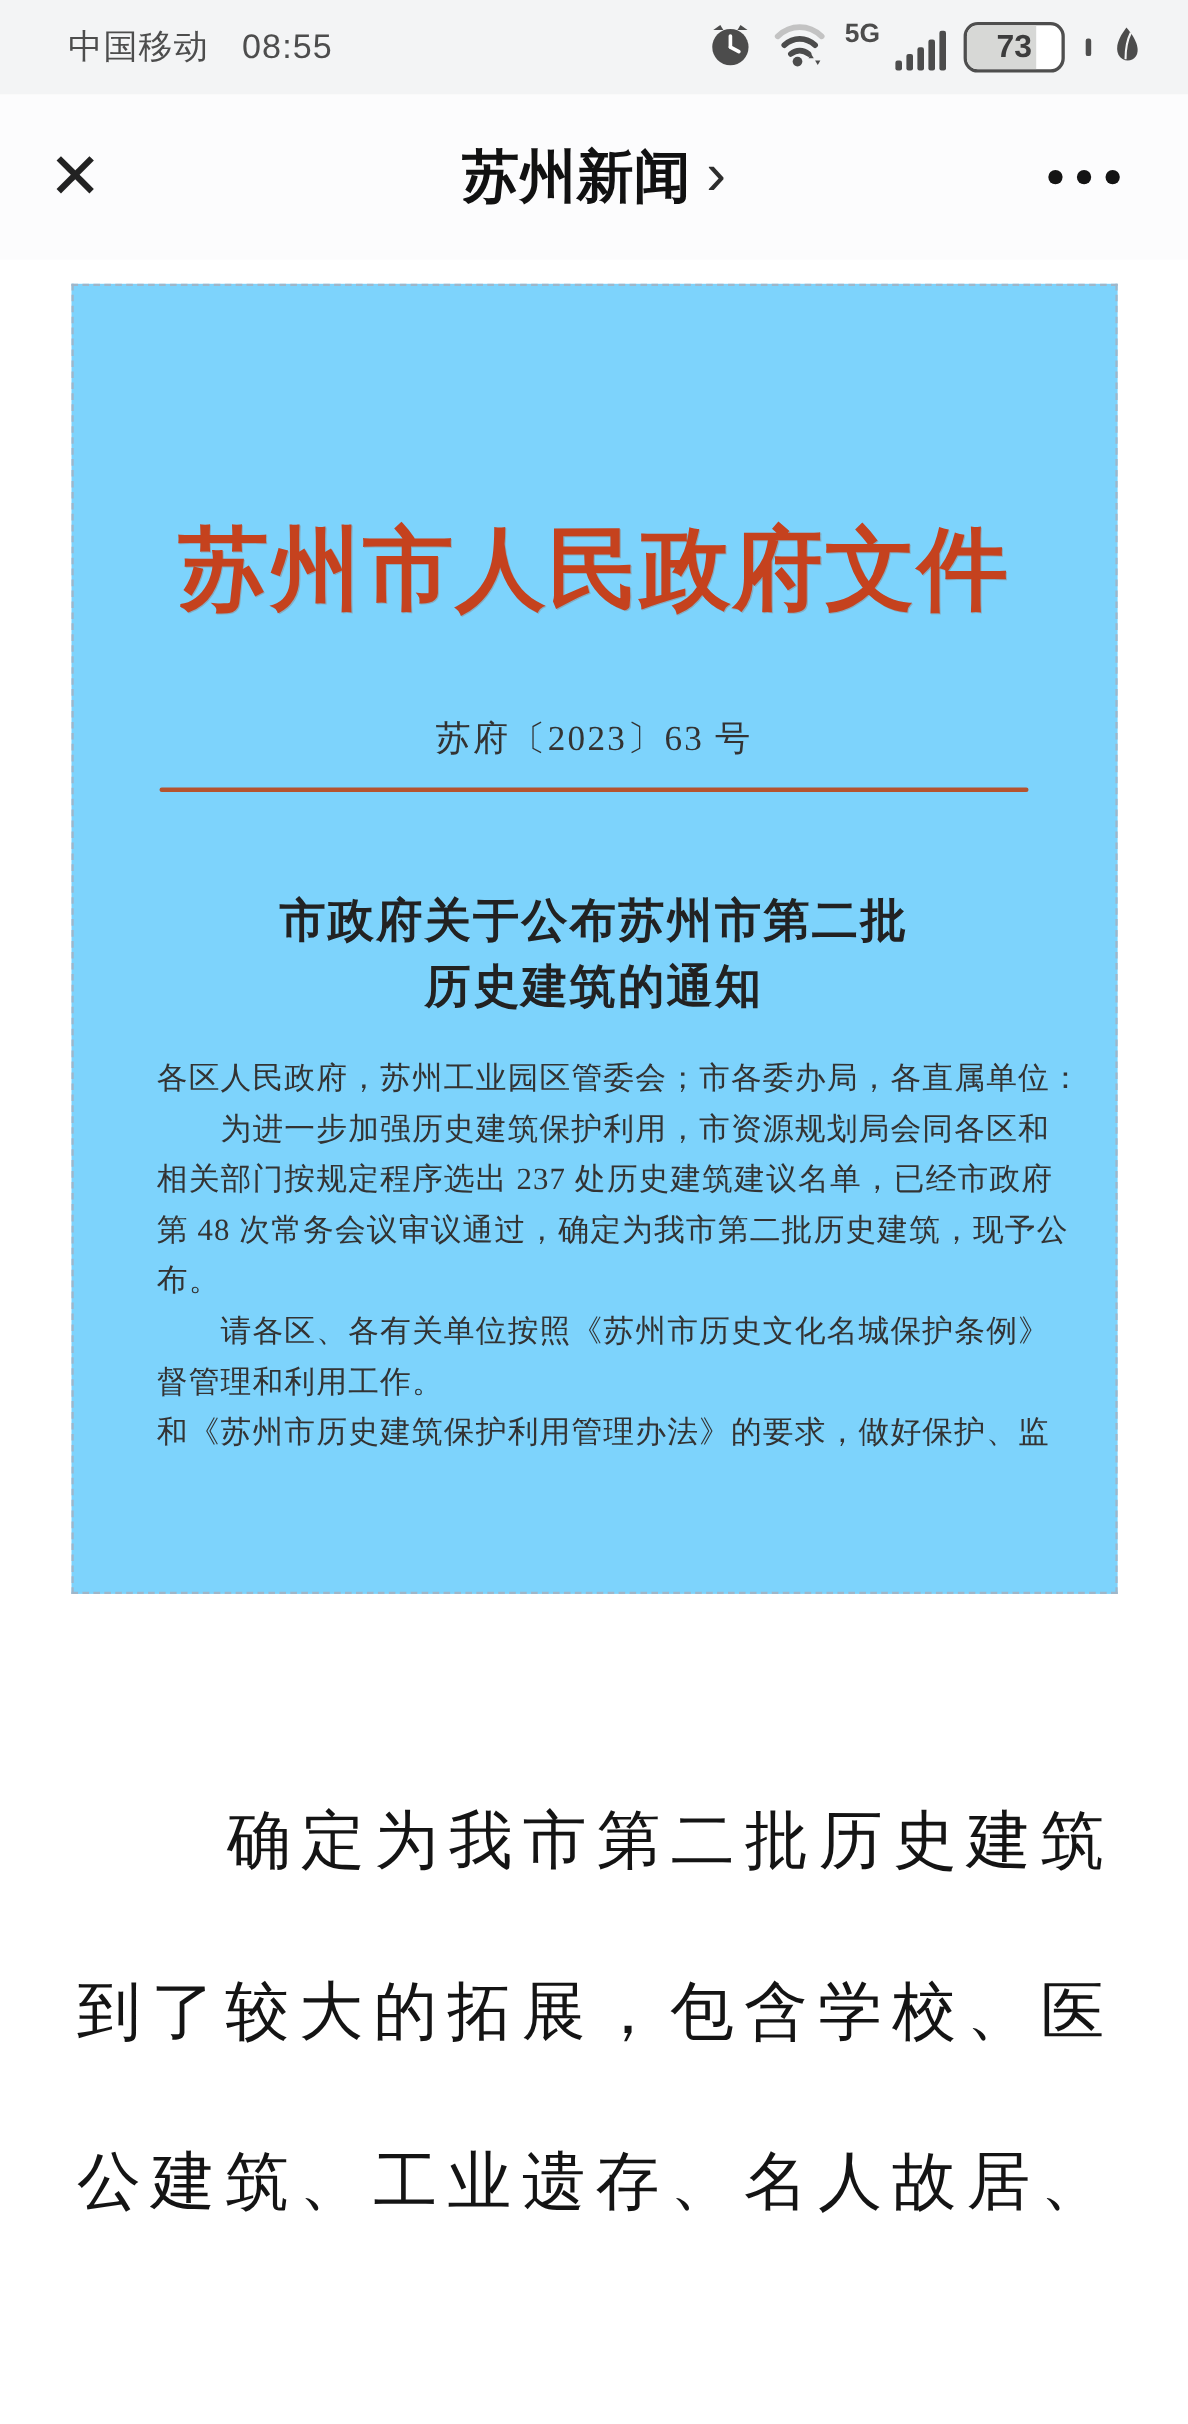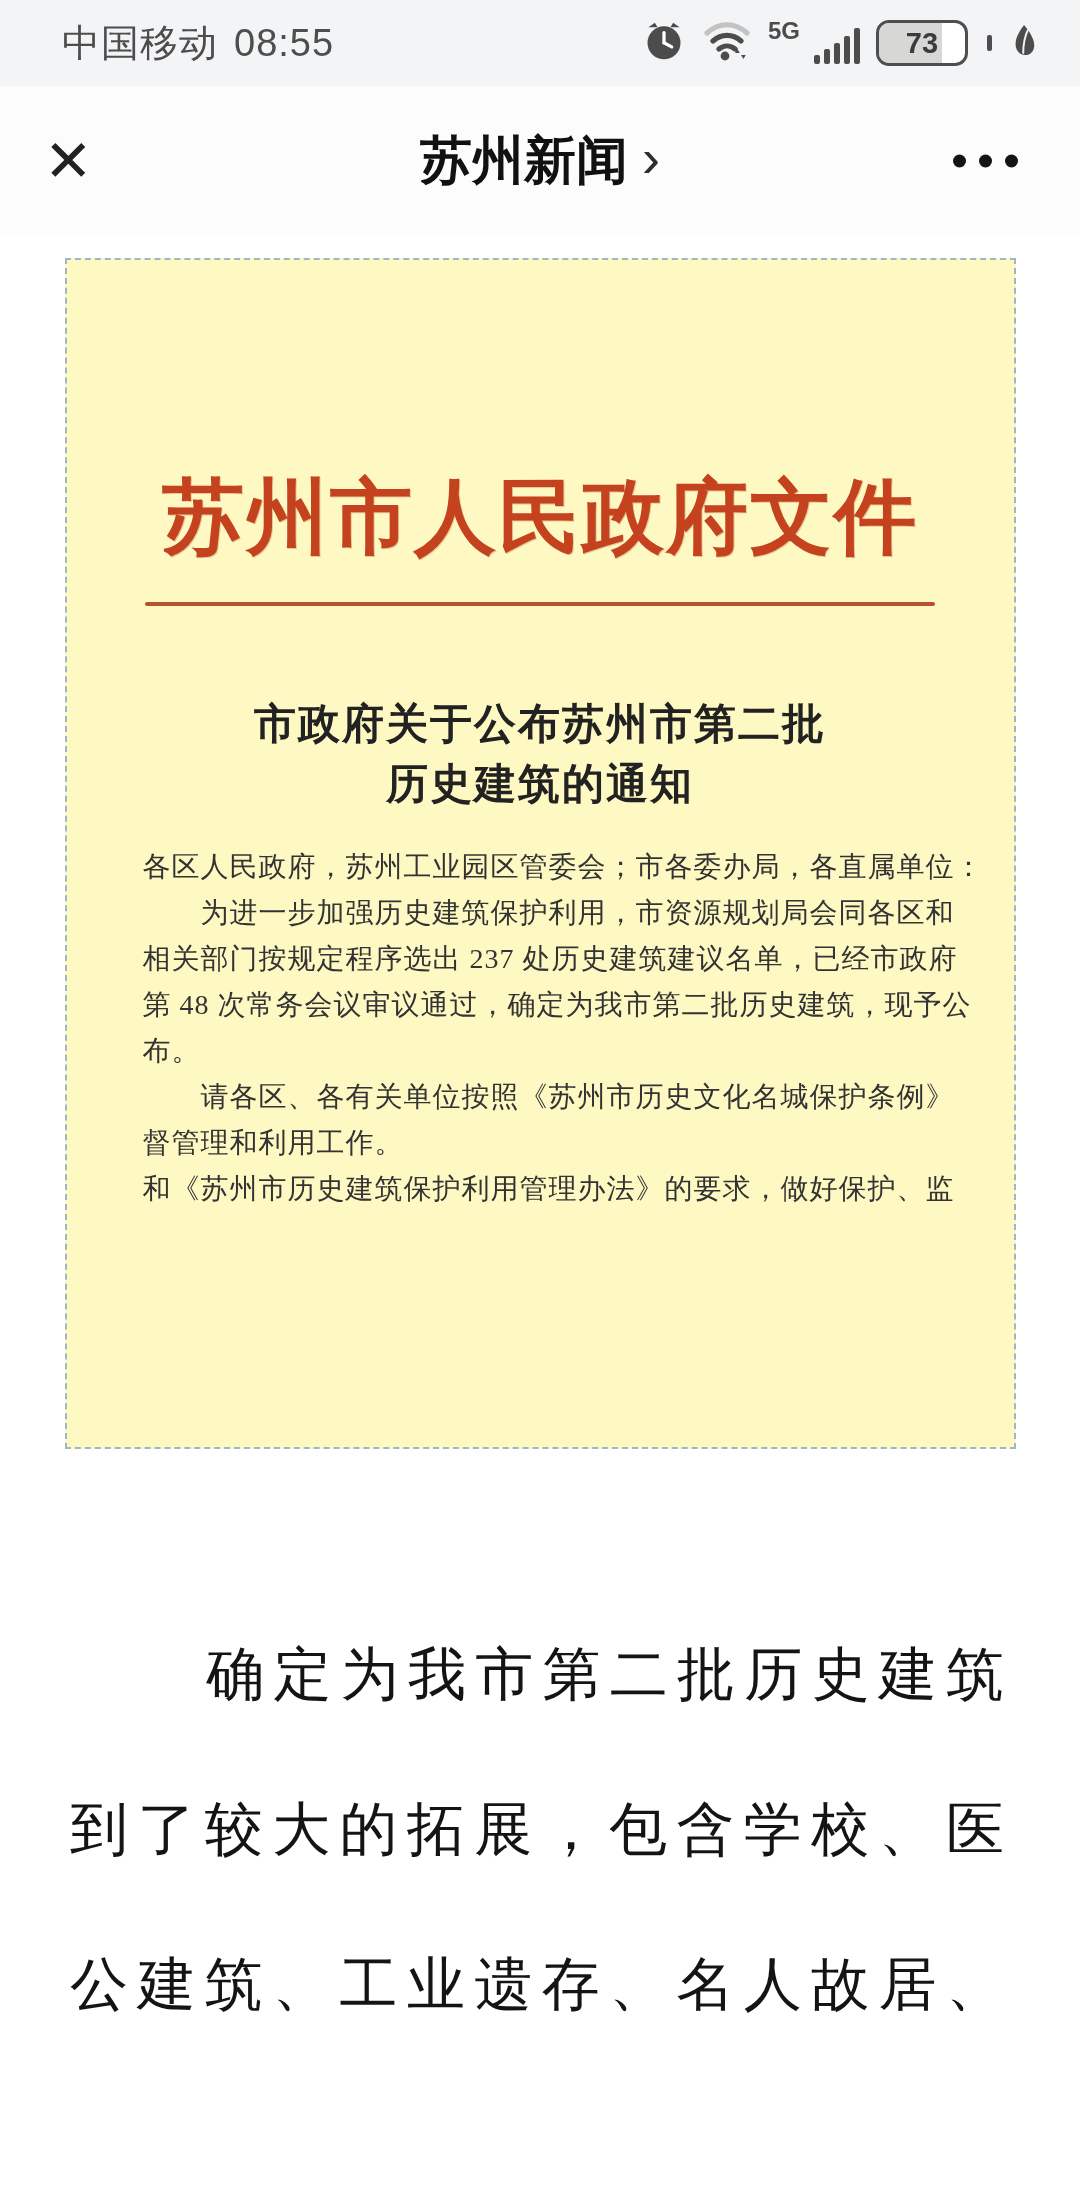--- a/index.html
+++ b/index.html
@@ -11,22 +11,22 @@
   }
 
   
   .status-bar {
     height:86px;
     background:#f3f4f5;
     display:flex; align-items:center; justify-content:space-between;
     padding:0 40px 0 62px;
   }
   .status-left {
-    font-size:38px; font-weight:500; color:#4d4d4d; letter-spacing:1px;
-    display:flex; gap:16px; align-items:center;
+    font-size:31px; font-weight:500; color:#4d4d4d; letter-spacing:1px;
+    display:flex; gap:30px; align-items:center;
   }
   .status-right { display:flex; align-items:center; gap:16px; }
   .sig-wrap { position:relative; width:92px; height:48px; }
   .sig-5g { position:absolute; left:0; top:-2px; font-size:24px; font-weight:700; color:#4c4c4c; }
   .sig-bars { position:absolute; right:0; bottom:3px; display:flex; align-items:flex-end; gap:4px; }
   .sig-bars i { display:block; width:6px; background:#4c4c4c; border-radius:2px; }
   .battery { position:relative; width:92px; height:46px; border:3px solid #4e4e4e; border-radius:13px;
              display:flex; align-items:center; justify-content:center; overflow:hidden; background:#fff; }
   .battery .fill { position:absolute; left:0; top:0; bottom:0; width:73%; background:#d7d8d6; }
   .battery .pct { position:relative; font-size:29px; font-weight:700; color:#3c3c3c; }
@@ -47,21 +47,21 @@
   }
   .nav-chevron { font-size:54px; font-weight:400; color:#2e2e2e; line-height:1; padding-bottom:6px; }
   .nav-more { position:absolute; right:62px; top:50%; transform:translateY(-50%);
               display:flex; gap:13px; cursor:pointer; }
   .nav-more i { width:13px; height:13px; border-radius:50%; background:#141414; display:block; }
 
   
   .doc-figure {
     width:951px; margin:22px auto 0; height:1191px;
     border:2px dashed #9fb6c9;
-    background:#fef9c3;
+    background:#7dd3fc;
     overflow:hidden;
   }
   .doc-header {
     margin-top:198px; text-align:center;
     font-family:"Liberation Serif", serif; font-weight:700;
     font-size:82px; line-height:120px; letter-spacing:2px;
     color:#c5421e;
     text-shadow:1px 1px 0 rgba(160,60,20,0.25);
   }
   .doc-number {
@@ -162,20 +162,21 @@
   </span>
   <span class="nav-more">
       <i></i>
       <i></i>
       <i></i>
     </span>
 </div>
 
 <div class="doc-figure">
   <div class="doc-header">苏州市人民政府文件</div>
+  <div class="doc-number">苏府〔2023〕63 号</div>
   <div class="doc-rule"></div>
   <div class="doc-title">
     <div>市政府关于公布苏州市第二批</div>
     <div>历史建筑的通知</div>
   </div>
   <div class="doc-body">
     <div>各区人民政府，苏州工业园区管委会；市各委办局，各直属单位：</div>
     <div>　　为进一步加强历史建筑保护利用，市资源规划局会同各区和</div>
     <div>相关部门按规定程序选出 237 处历史建筑建议名单，已经市政府</div>
     <div>第 48 次常务会议审议通过，确定为我市第二批历史建筑，现予公</div>

